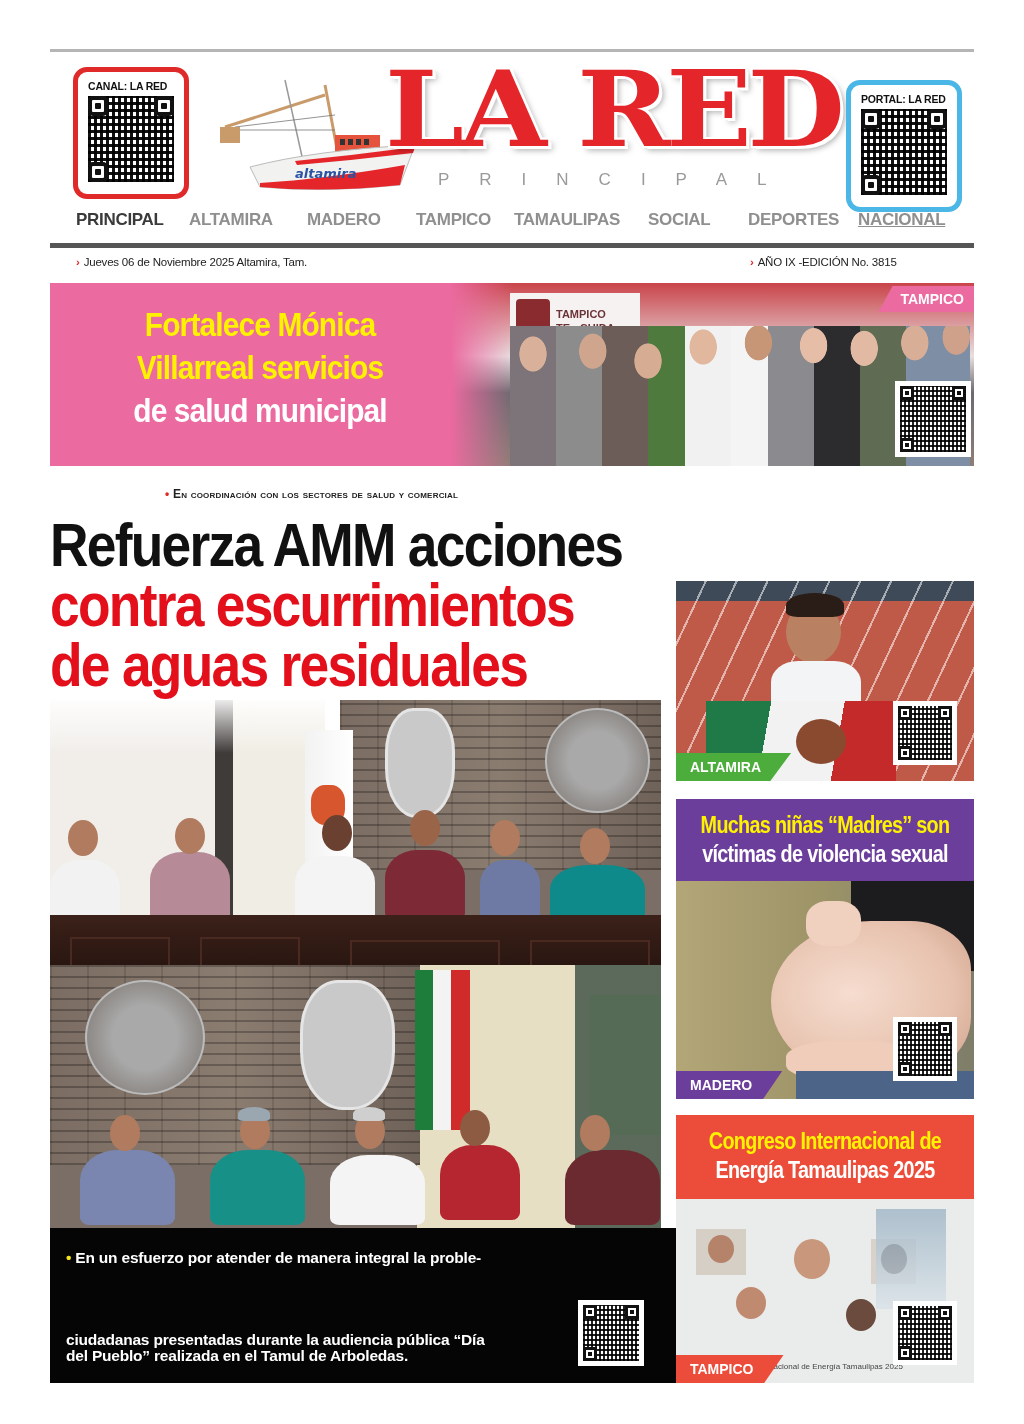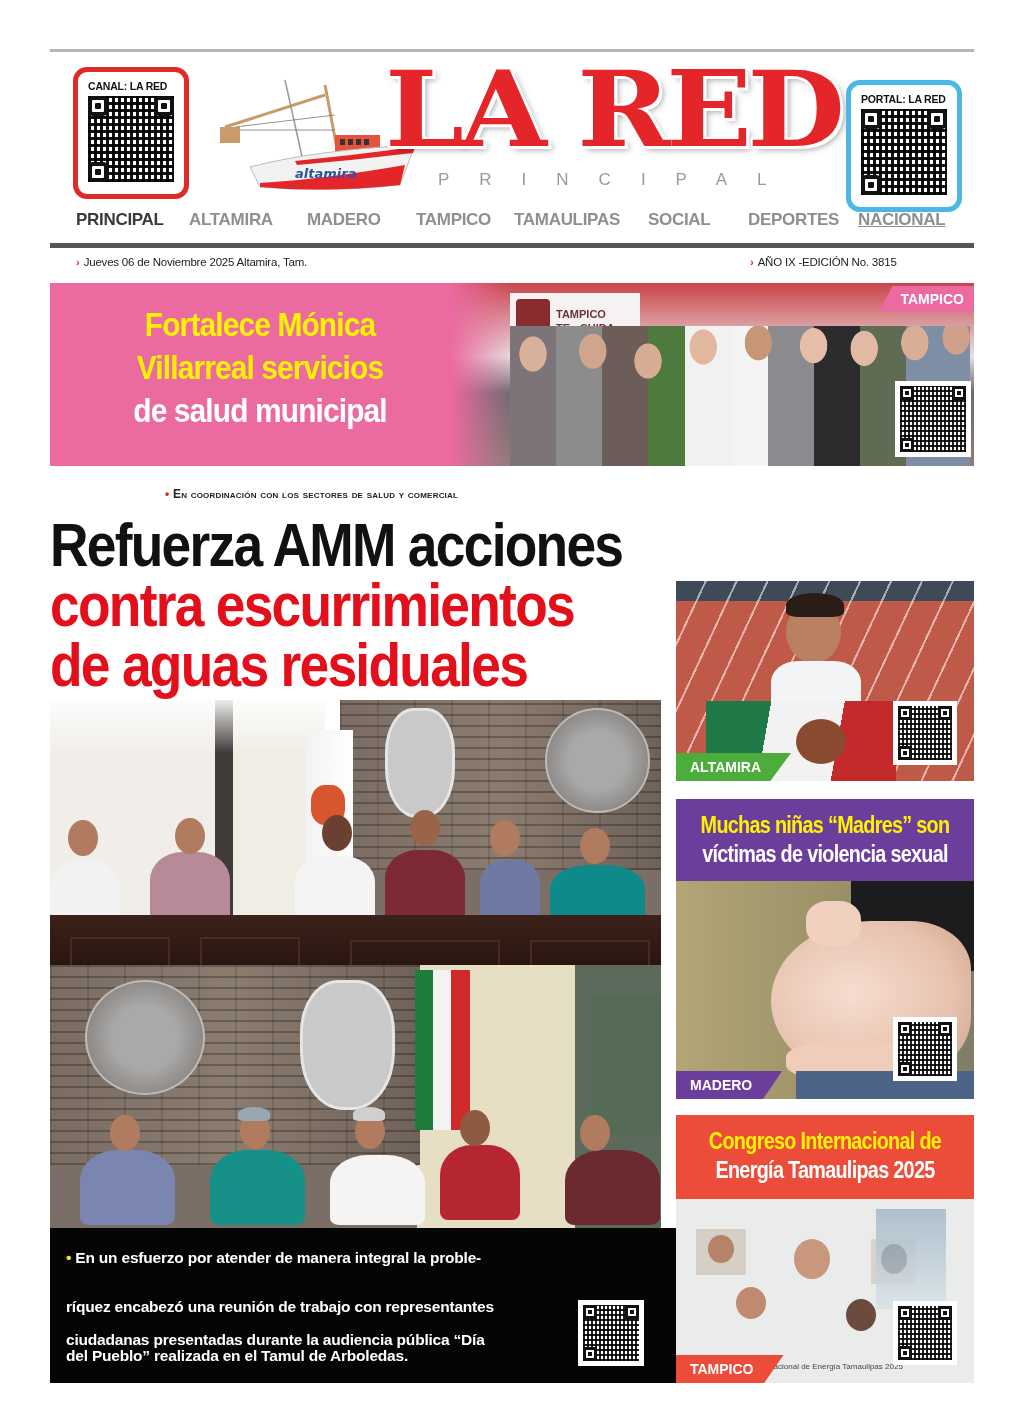--- a/index.html
+++ b/index.html
@@ -299,21 +299,21 @@
     <div class="hair" style="left:188px; top:142px; background:#9aa6b0;"></div>
     <div class="hair" style="left:303px; top:142px; background:#cfcfcf;"></div>
   </div>
 </div>
 
 <div class="abs caption-box">
   <div class="caption-text">
     <span class="dot">• </span><span>En un esfuerzo por atender de manera integral la proble-</span><br>
     <br>
     <br>
-    <span>ríquez encabezó una reunión de trabajo con representantes</span><br>
+    <br>
     <br>
     <span>ciudadanas presentadas durante la audiencia pública “Día</span><br>
     <span>del Pueblo” realizada en el Tamul de Arboledas.</span>
   </div>
   <div class="qr-mini" style="left:528px; top:72px; width:66px; height:66px;">
     <div class="pattern">
       <span class="finder" style="left:0;top:0;"></span>
       <span class="finder" style="right:0;top:0;"></span>
       <span class="finder" style="left:0;bottom:0;"></span>
     </div>

